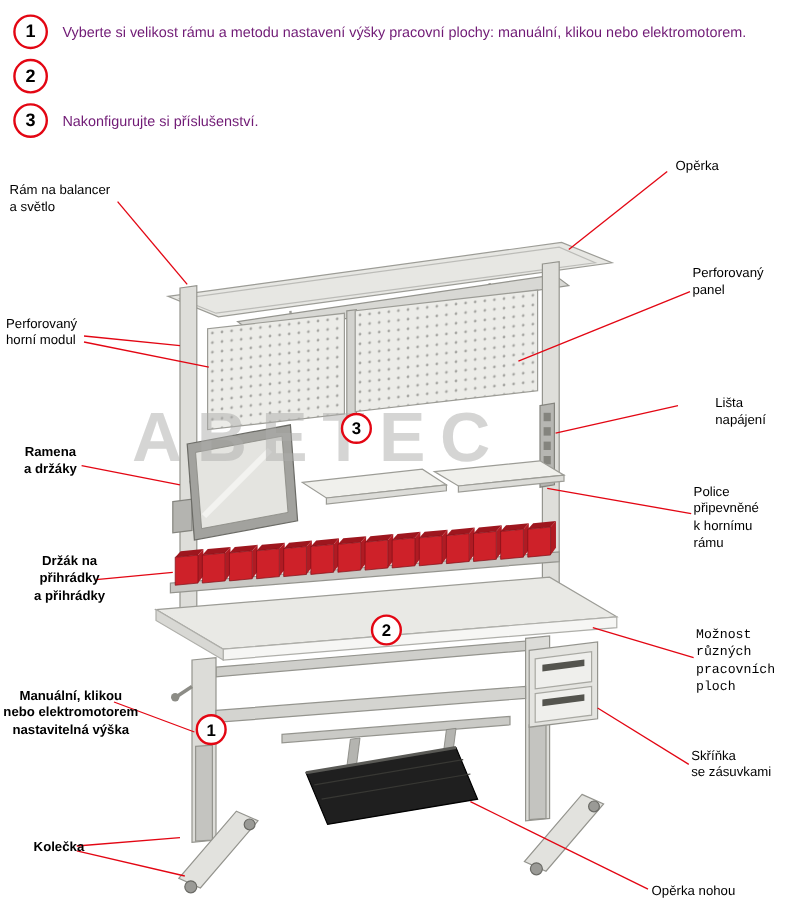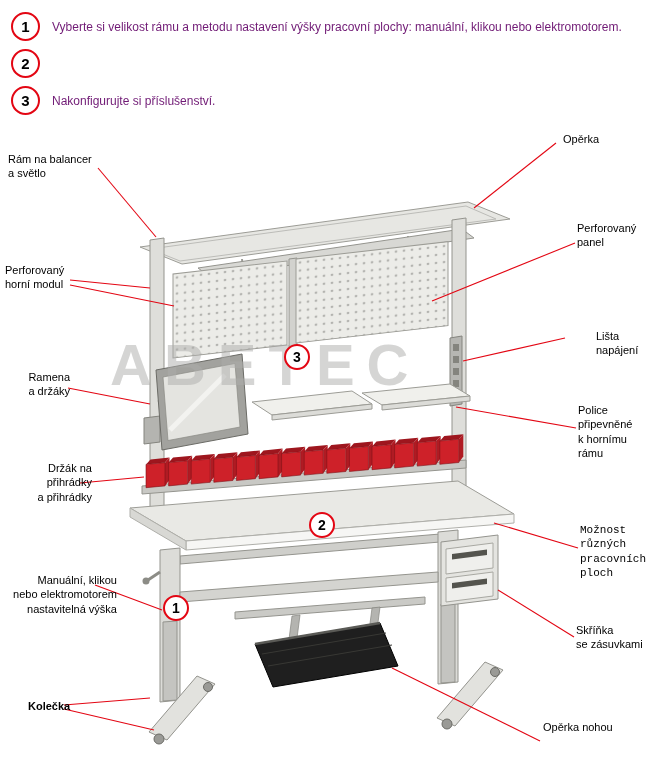--- a/index.html
+++ b/index.html
@@ -16,21 +16,21 @@
   .scene { position:absolute; left:0; top:0; }
 
   .watermark { position:absolute; left:110px; top:336px; font-size:58px; font-weight:bold;
                color:#adadab; opacity:0.5; letter-spacing:12px; line-height:1; pointer-events:none; }
 
   .marker { position:absolute; width:26px; height:26px; border:2px solid #e30613; border-radius:50%;
             background:#fff; display:flex; align-items:center; justify-content:center;
             font-weight:bold; font-size:14px; color:#000; }
 
   .callout { position:absolute; font-size:11px; line-height:1.3; color:#000; white-space:pre-line; }
-  .ta-c { text-align:right; }
+  .ta-c { text-align:center;font-weight:bold; }
 </style>
 </head>
 <body>
 
 <div class="page">
 
   <svg class="scene" width="655" height="768" viewBox="0 0 655 768" xmlns="http://www.w3.org/2000/svg">
     <defs>
       <pattern id="perf" width="8" height="8" patternUnits="userSpaceOnUse">
         <circle cx="4" cy="4" r="1.15" fill="#a6a6a2"></circle>
@@ -203,21 +203,21 @@
   <div class="callout" style="left:578px; top:403px;">Police
 připevněné
 k hornímu
 rámu</div>
   <div class="callout" style="left:580px; top:523px;font-family:Liberation Mono, monospace;">Možnost
 různých
 pracovních
 ploch</div>
   <div class="callout" style="left:576px; top:623px;">Skříňka
 se zásuvkami</div>
-  <div class="callout" style="left:543px; top:720px;">Opěrka nohou</div>
+  <div class="callout" style="left:543px; top:736px;">Opěrka nohou</div>
 
   <div class="steps">
     <div class="step-row">
       <div class="step-badge">
         <span>1</span>
       </div>
       <div class="step-text">Vyberte si velikost rámu a metodu nastavení výšky pracovní plochy: manuální, klikou nebo elektromotorem.</div>
     </div>
     <div class="step-row">
       <div class="step-badge">

